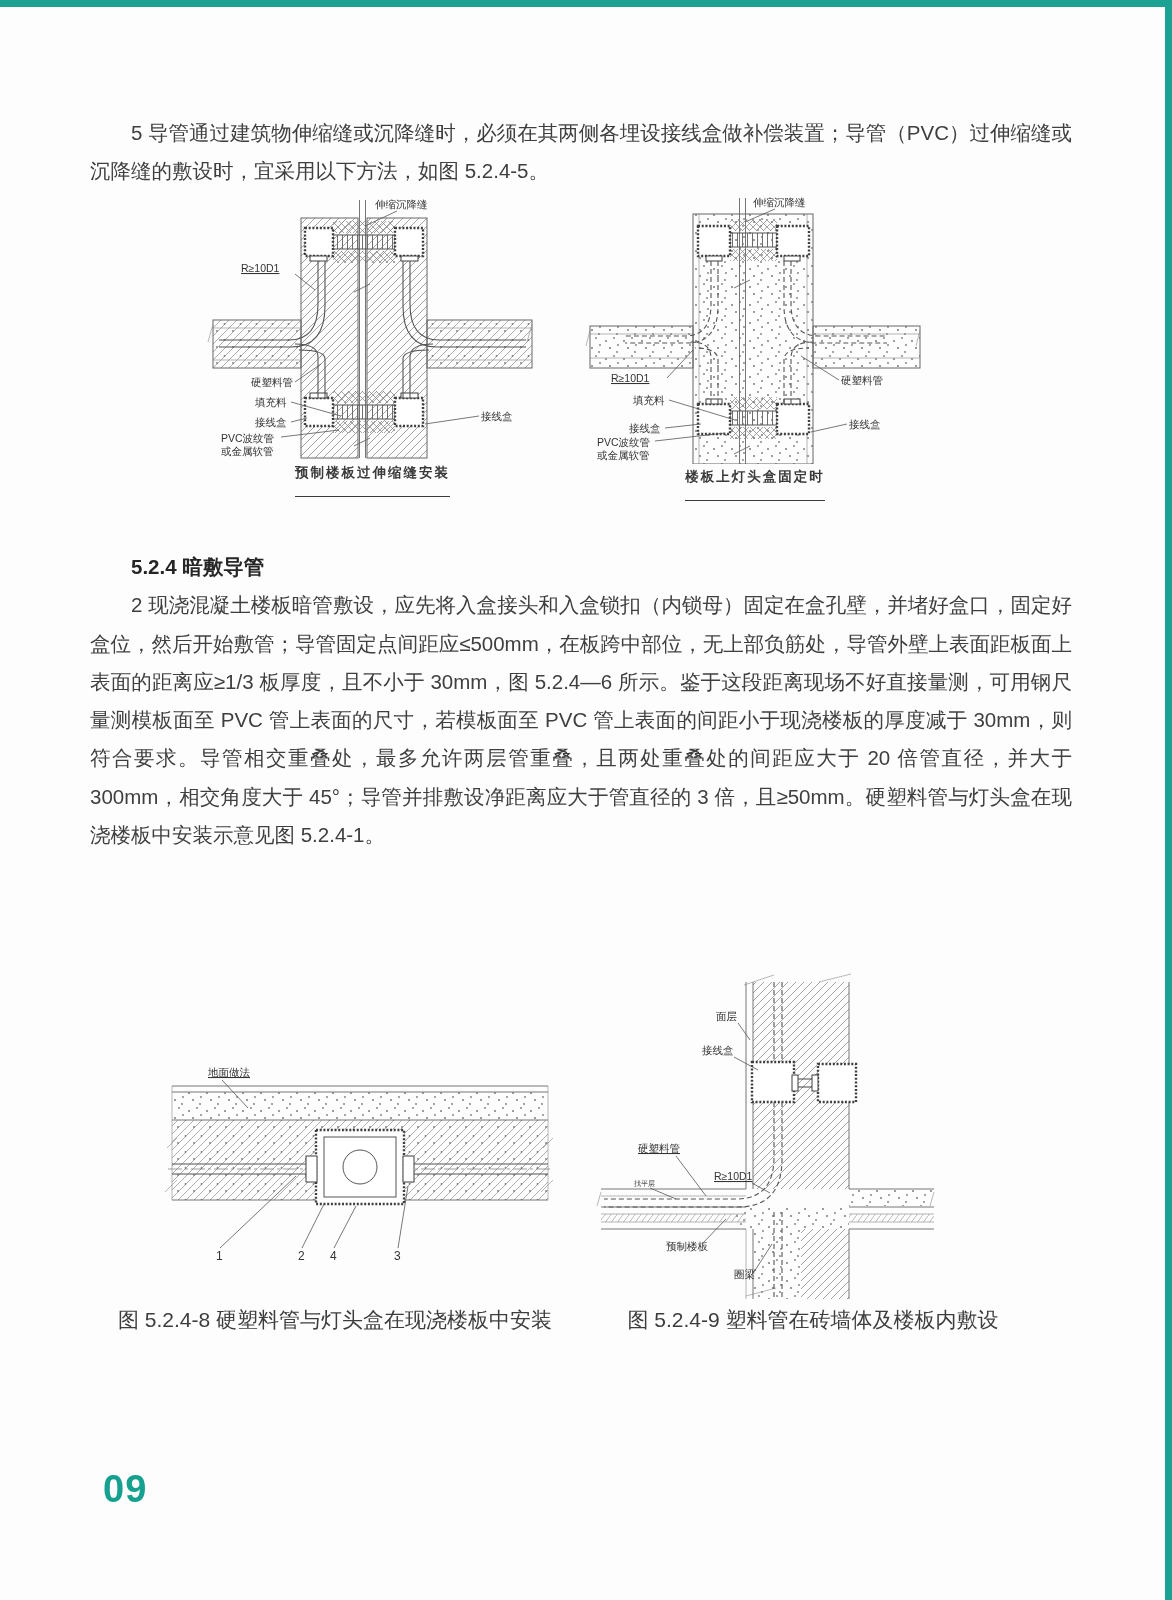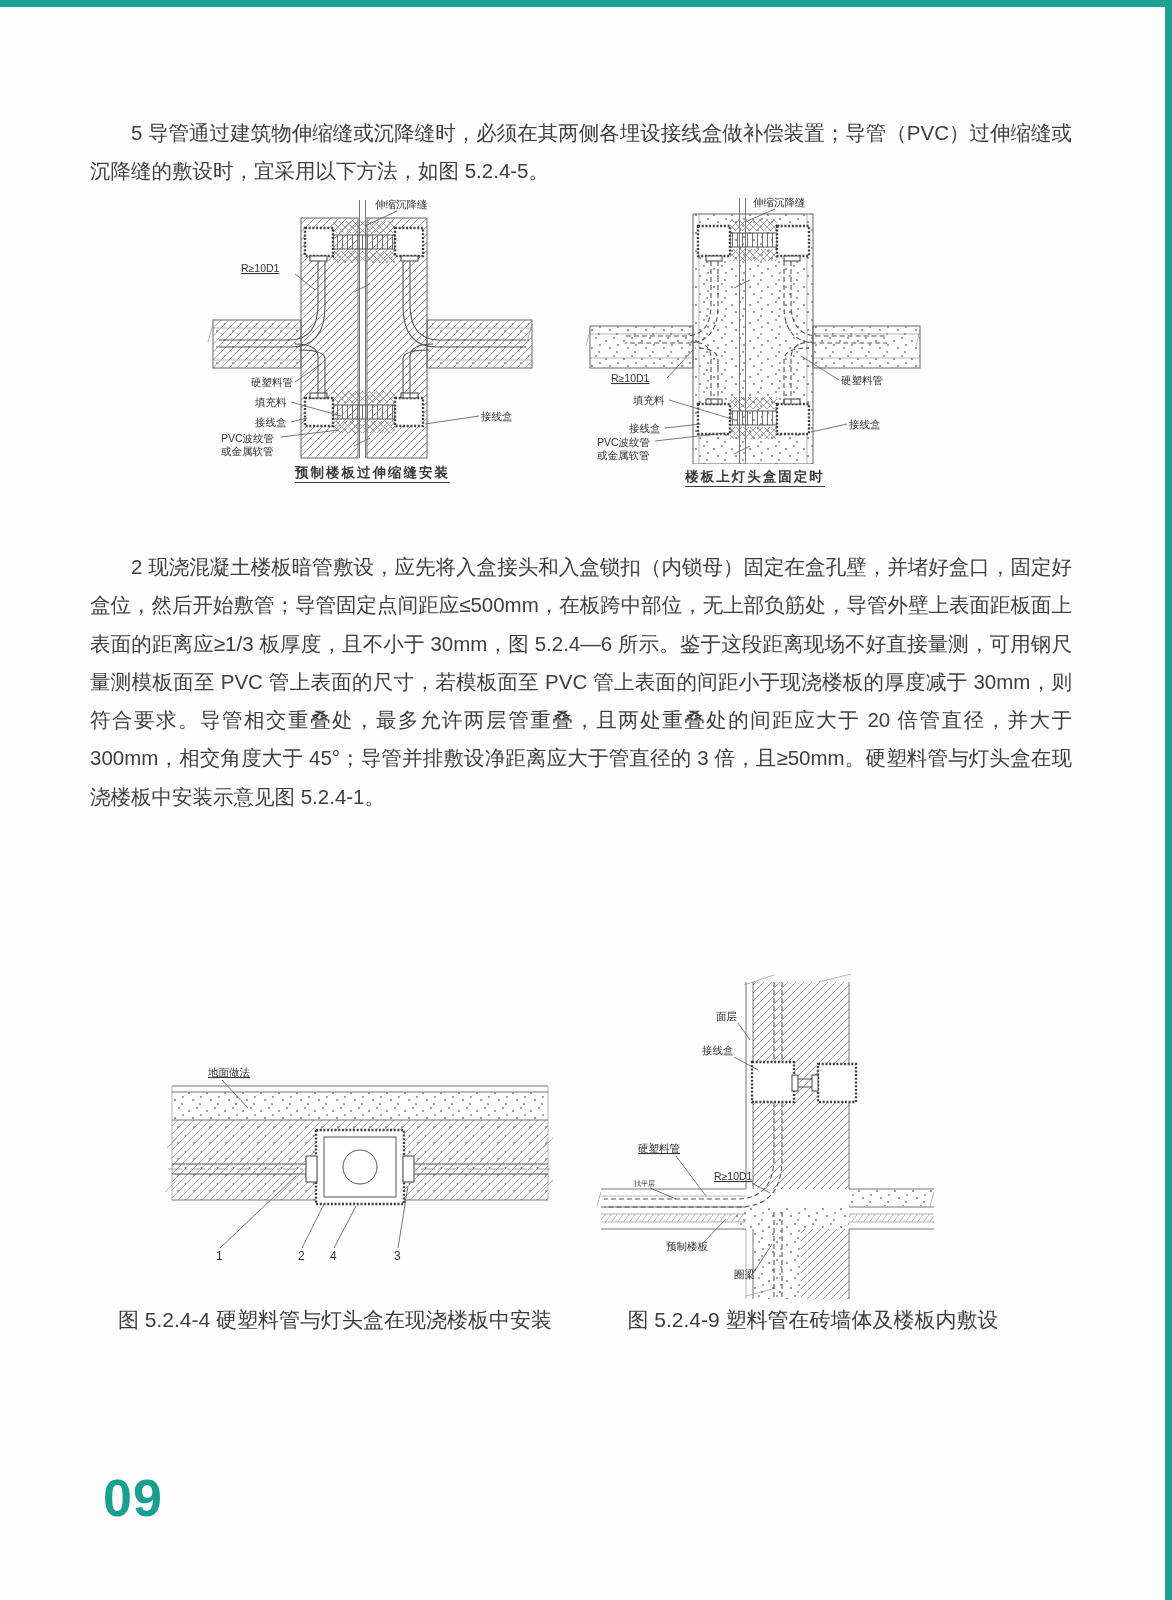--- a/index.html
+++ b/index.html
@@ -13,26 +13,26 @@
   .para{margin:0;text-indent:2em;text-align:justify;font-size:20.5px;line-height:38.3px;color:#3f3f3f;}
   .p5{position:absolute;left:90px;top:114px;width:982px;}
   .textmain{position:absolute;left:90px;top:548px;width:982px;}
   .heading{font-weight:bold;color:#262626;}
   .fig{position:absolute;}
   .fig svg{display:block;}
   .fig-cap{
     text-align:center;font-size:13.5px;font-weight:bold;color:#3a3a3a;
     letter-spacing:2px;margin-top:4px;
   }
-  .fig-cap span{border-bottom:1px solid #3a3a3a;padding-bottom:2px;}
+  .fig-cap span{border-bottom:1px solid #3a3a3a;padding-bottom:16px;}
   .big-cap{position:absolute;font-size:21px;color:#3d3d3d;text-align:center;}
   .cap1{left:95px;top:1306px;width:480px;}
   .cap2{left:618px;top:1306px;width:390px;}
   .pagenum{
-    position:absolute;left:103px;top:1468px;font-size:52px;font-weight:bold;
+    position:absolute;left:103px;top:1468px;font-size:38px;font-weight:bold;
     color:#16a08f;letter-spacing:1px;
   }
   svg text{fill:#333;font-family:"Liberation Sans","DejaVu Sans",sans-serif;}
   .lbl{font-size:10.5px;}
   .lbl-s{font-size:7px;}
   .num{font-size:12px;}
   .ldr{stroke:#555;stroke-width:0.8;fill:none;}
   .pipe{stroke:#555;stroke-width:1.1;fill:none;}
   .pipe-d{stroke:#555;stroke-width:1.1;fill:none;stroke-dasharray:5 3;}
   .shell{fill:#fff;stroke:#3e3e3e;stroke-width:2.4;stroke-dasharray:2 1.7;}
@@ -202,20 +202,21 @@
       <path d="M262,232 L226,240" class="ldr"></path>
       <text class="lbl" x="12" y="254">PVC波纹管</text>
       <text class="lbl" x="12" y="267">或金属软管</text>
       <path d="M70,249 L140,241" class="ldr"></path>
     </g>
   </svg>
   <div class="fig-cap"><span>楼板上灯头盒固定时</span></div>
 </div>
 
 <div class="textmain">
+  <p class="para heading">5.2.4 暗敷导管</p>
   <p class="para">2 现浇混凝土楼板暗管敷设，应先将入盒接头和入盒锁扣（内锁母）固定在盒孔壁，并堵好盒口，固定好盒位，然后开始敷管；导管固定点间距应≤500mm，在板跨中部位，无上部负筋处，导管外壁上表面距板面上表面的距离应≥1/3 板厚度，且不小于 30mm，图 5.2.4—6 所示。鉴于这段距离现场不好直接量测，可用钢尺量测模板面至 PVC 管上表面的尺寸，若模板面至 PVC 管上表面的间距小于现浇楼板的厚度减于 30mm，则符合要求。导管相交重叠处，最多允许两层管重叠，且两处重叠处的间距应大于 20 倍管直径，并大于 300mm，相交角度大于 45°；导管并排敷设净距离应大于管直径的 3 倍，且≥50mm。硬塑料管与灯头盒在现浇楼板中安装示意见图 5.2.4-1。</p>
 </div>
 
 <div class="fig" style="left:150px;top:1052px;width:420px;">
   <svg viewBox="0 0 420 222" width="420" height="222">
     <g>
       <line x1="22" y1="34" x2="398" y2="34" class="thin"></line>
       <line x1="22" y1="40" x2="398" y2="40" class="thin"></line>
       <rect x="22" y="40" width="376" height="28" fill="url(#dots)"></rect>
       <line x1="22" y1="68" x2="398" y2="68" class="thin"></line>
@@ -313,16 +314,16 @@
       <text class="lbl" x="128" y="228" text-decoration="underline">R≥10D1</text>
       <path d="M166,231 L184,241" class="ldr"></path>
       <text class="lbl" x="80" y="298">预制楼板</text>
       <path d="M116,292 L140,267" class="ldr"></path>
       <text class="lbl" x="148" y="326">圈梁</text>
       <path d="M168,320 L186,292" class="ldr"></path>
     </g>
   </svg>
 </div>
 
-<div class="big-cap cap1">图 5.2.4-4 硬塑料管与灯头盒在现浇楼板中安装</div>
+<div class="big-cap cap1">图 5.2.4-8 硬塑料管与灯头盒在现浇楼板中安装</div>
 <div class="big-cap cap2">图 5.2.4-9 塑料管在砖墙体及楼板内敷设</div>
 
 <div class="pagenum">09</div>
 
 </body></html>

